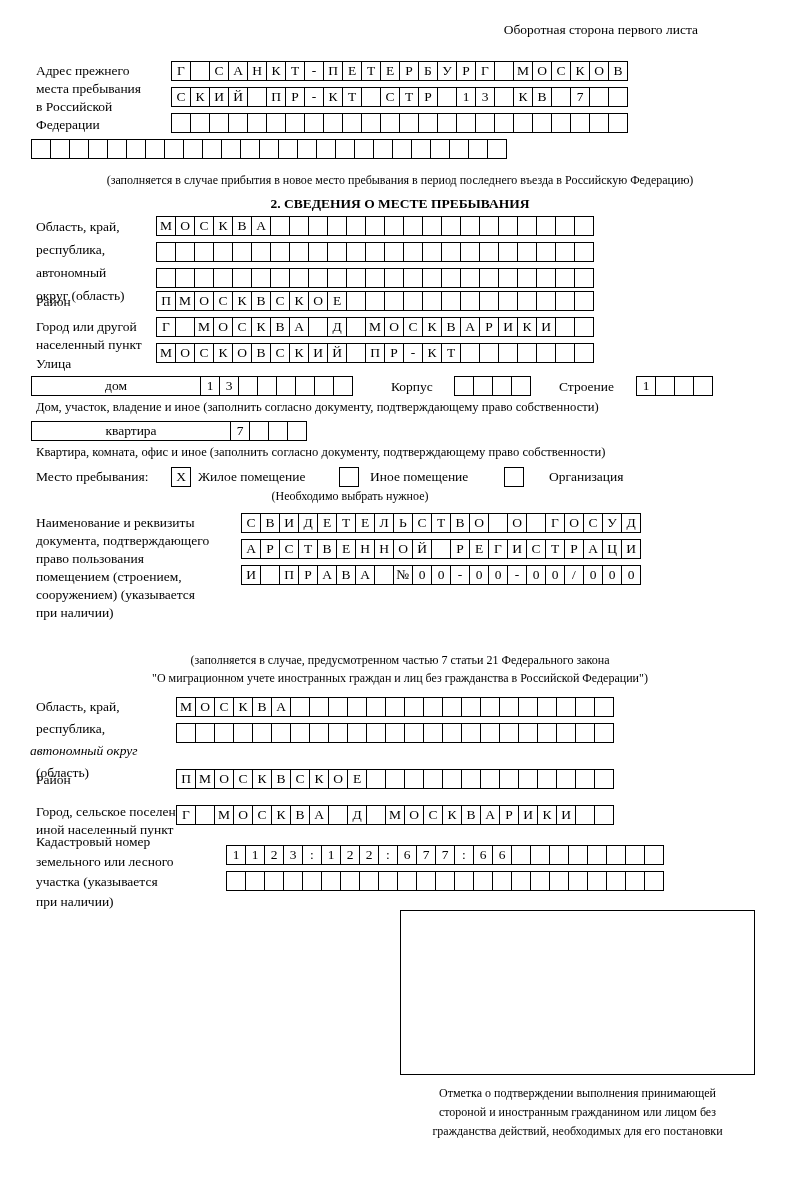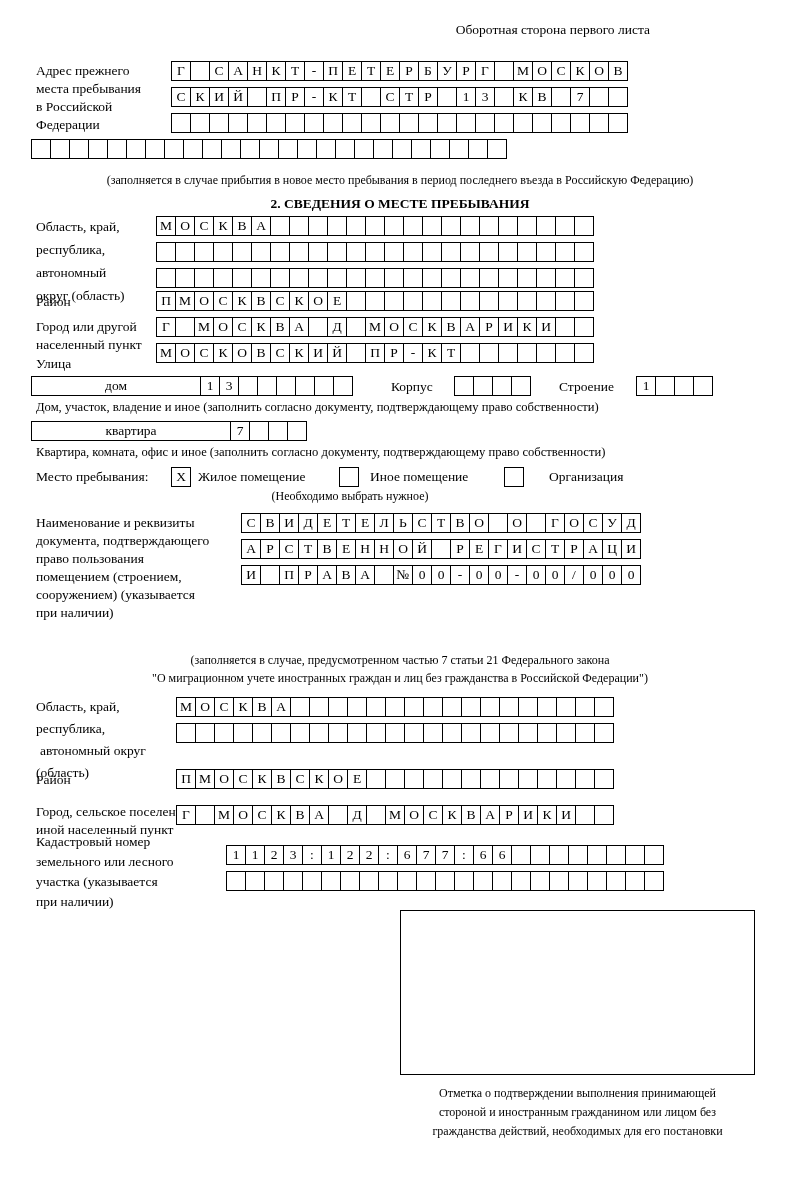--- a/index.html
+++ b/index.html
@@ -12,20 +12,21 @@
     height: 1180px;
     font-family: "Liberation Serif", serif;
     color: #000;
     position: relative;
     overflow: hidden;
   }
   .page {
     position: relative;
     width: 696px;
     height: 1180px;
+    padding-left: 48px;
   }
   .hdr-right {
     position: absolute;
     right: 46px;
     top: 22px;
     font-size: 13.5px;
   }
   .lbl {
     position: absolute;
     font-size: 13.5px;
@@ -499,21 +500,21 @@
       <div class="cell">0</div>
       <div class="cell">0</div>
       <div class="cell">0</div>
     </div>
 
   <div class="note" style="left:0px; top:652px; width:800px;">(заполняется в случае, предусмотренном частью 7 статьи 21 Федерального закона</div>
   <div class="note" style="left:0px; top:670px; width:800px;">"О миграционном учете иностранных граждан и лиц без гражданства в Российской Федерации")</div>
 
   <div class="lbl" style="left:36px; top:698px;">Область, край,</div>
   <div class="lbl" style="left:36px; top:720px;">республика,</div>
-  <div class="lbl" style="left:40px; top:742px;">автономный округ</div>
+  <div class="lbl" style="left:30px; top:742px;font-style:italic;">автономный округ</div>
   <div class="lbl" style="left:36px; top:764px;">(область)</div>
 
   <div class="row" id="al-reg0" style="left:176px; top:697px;">
       <div class="cell">М</div>
       <div class="cell">О</div>
       <div class="cell">С</div>
       <div class="cell">К</div>
       <div class="cell">В</div>
       <div class="cell">А</div>
       <div class="cell blank"></div>

